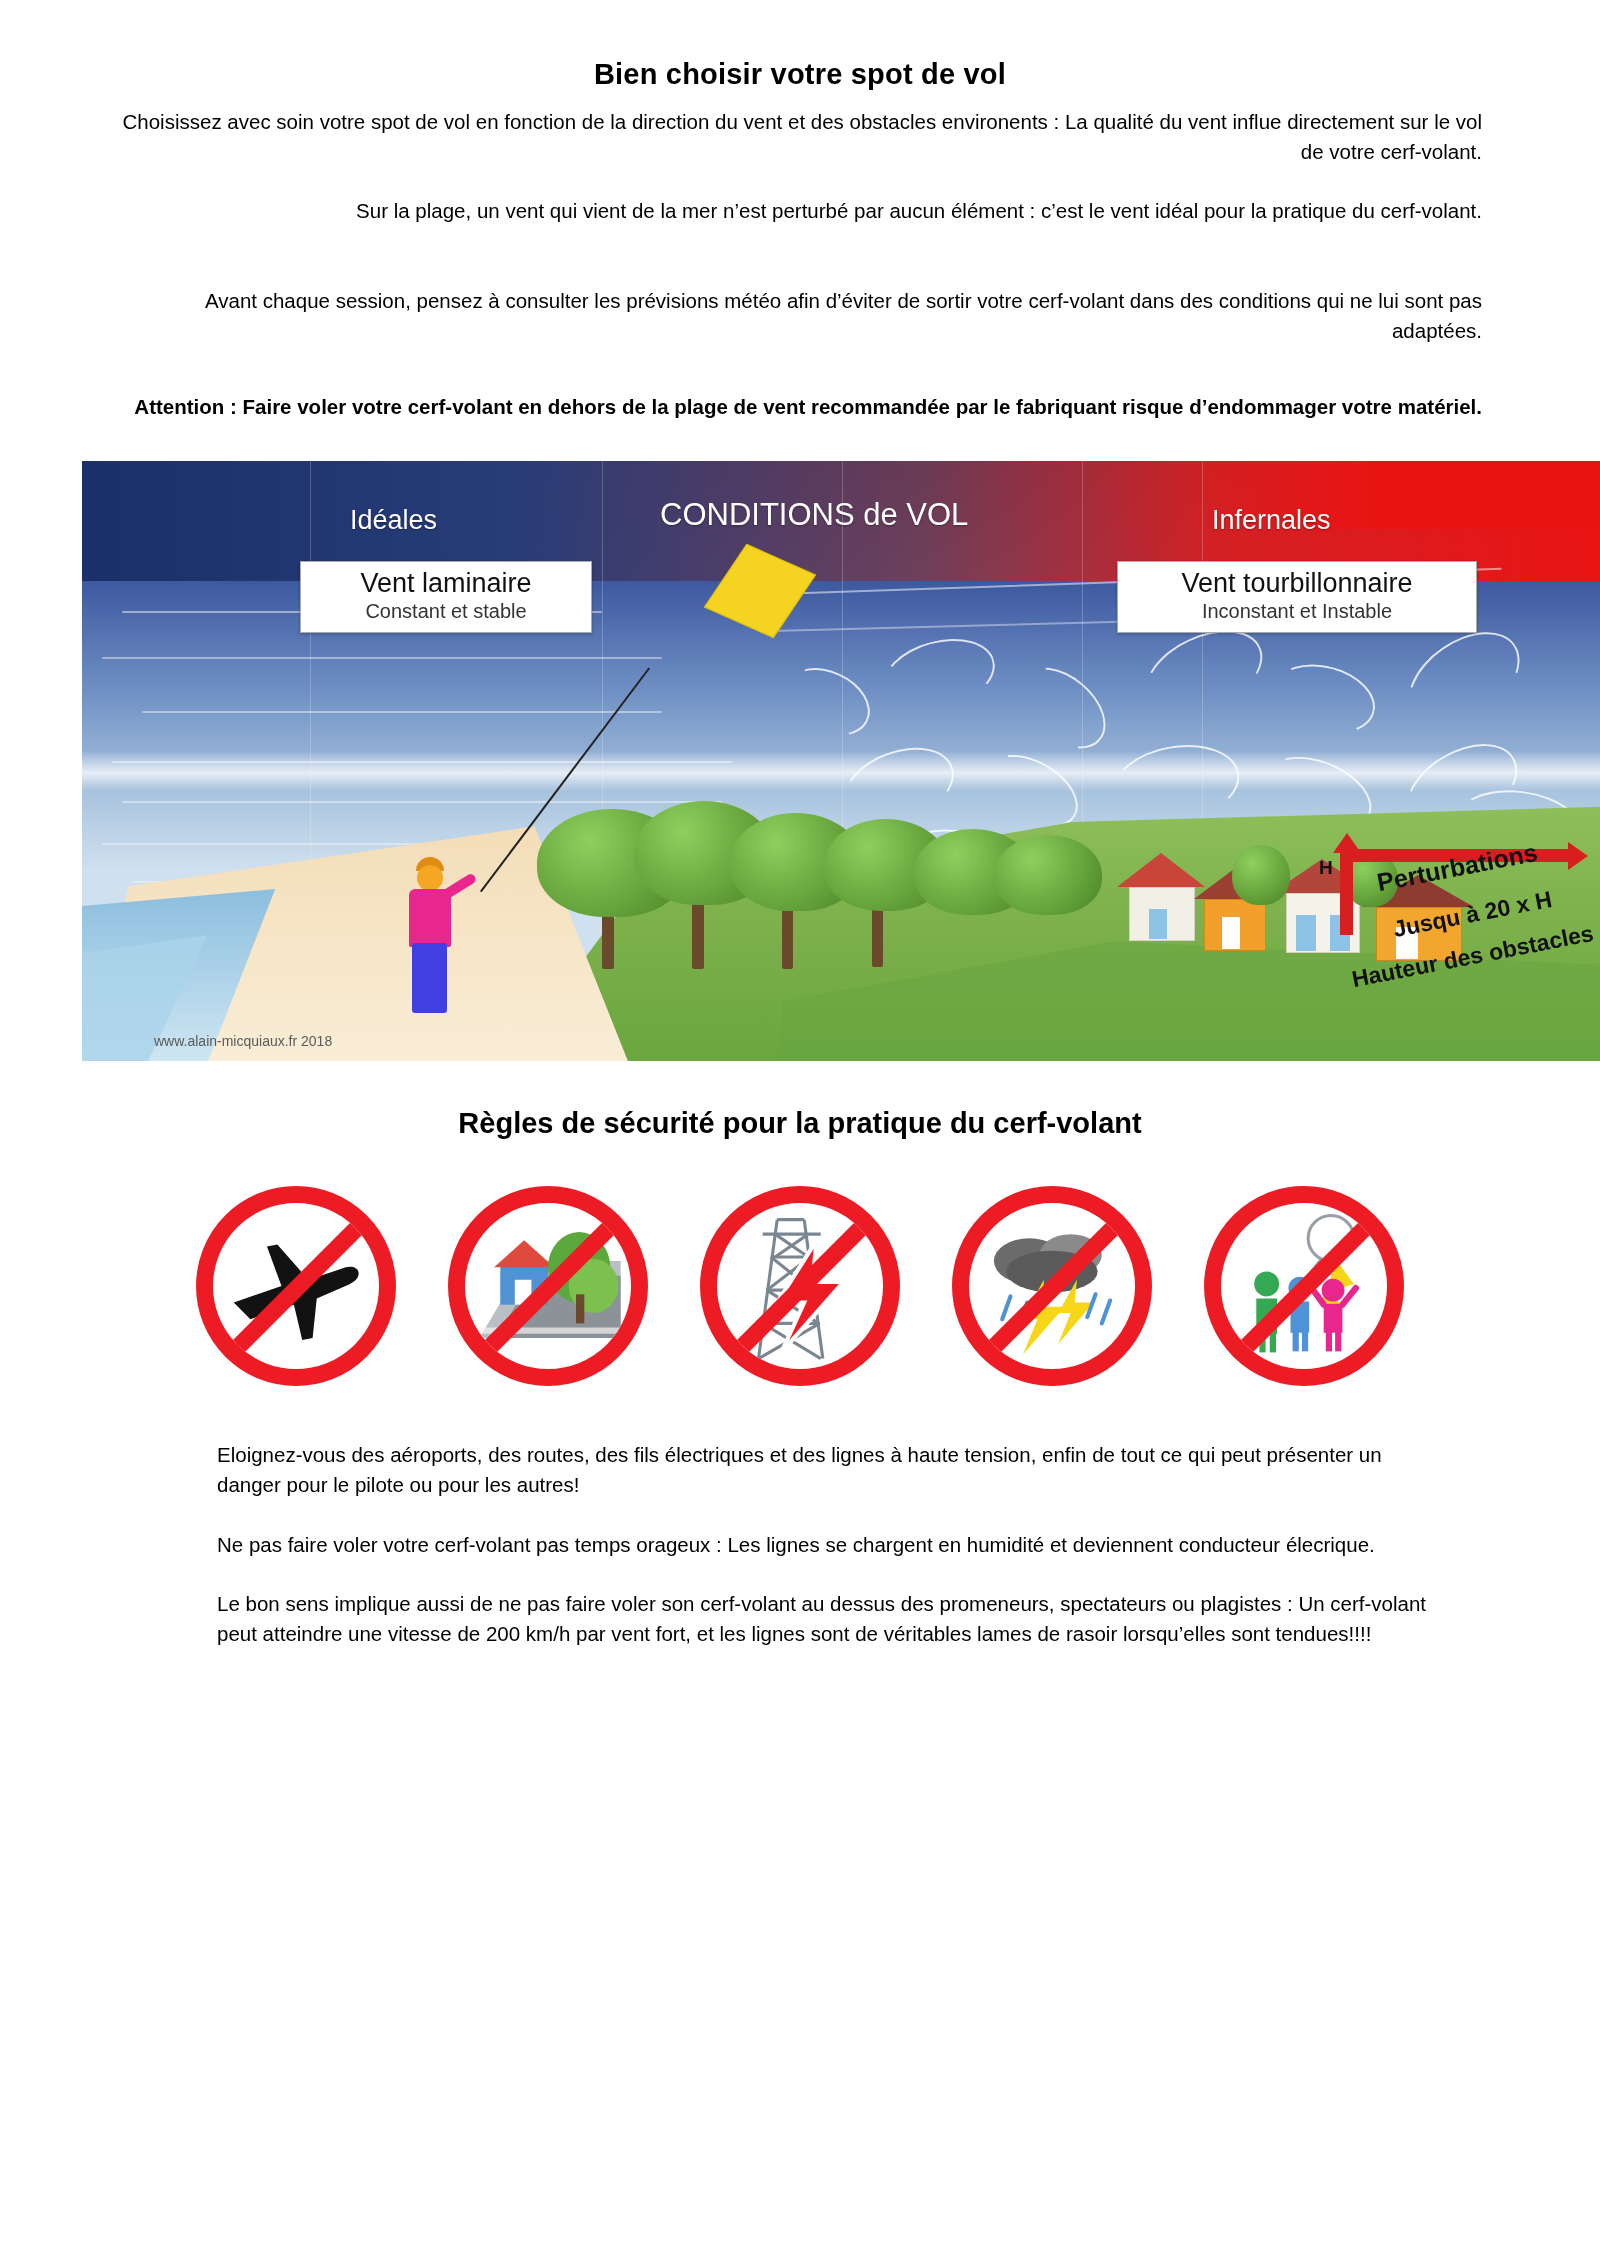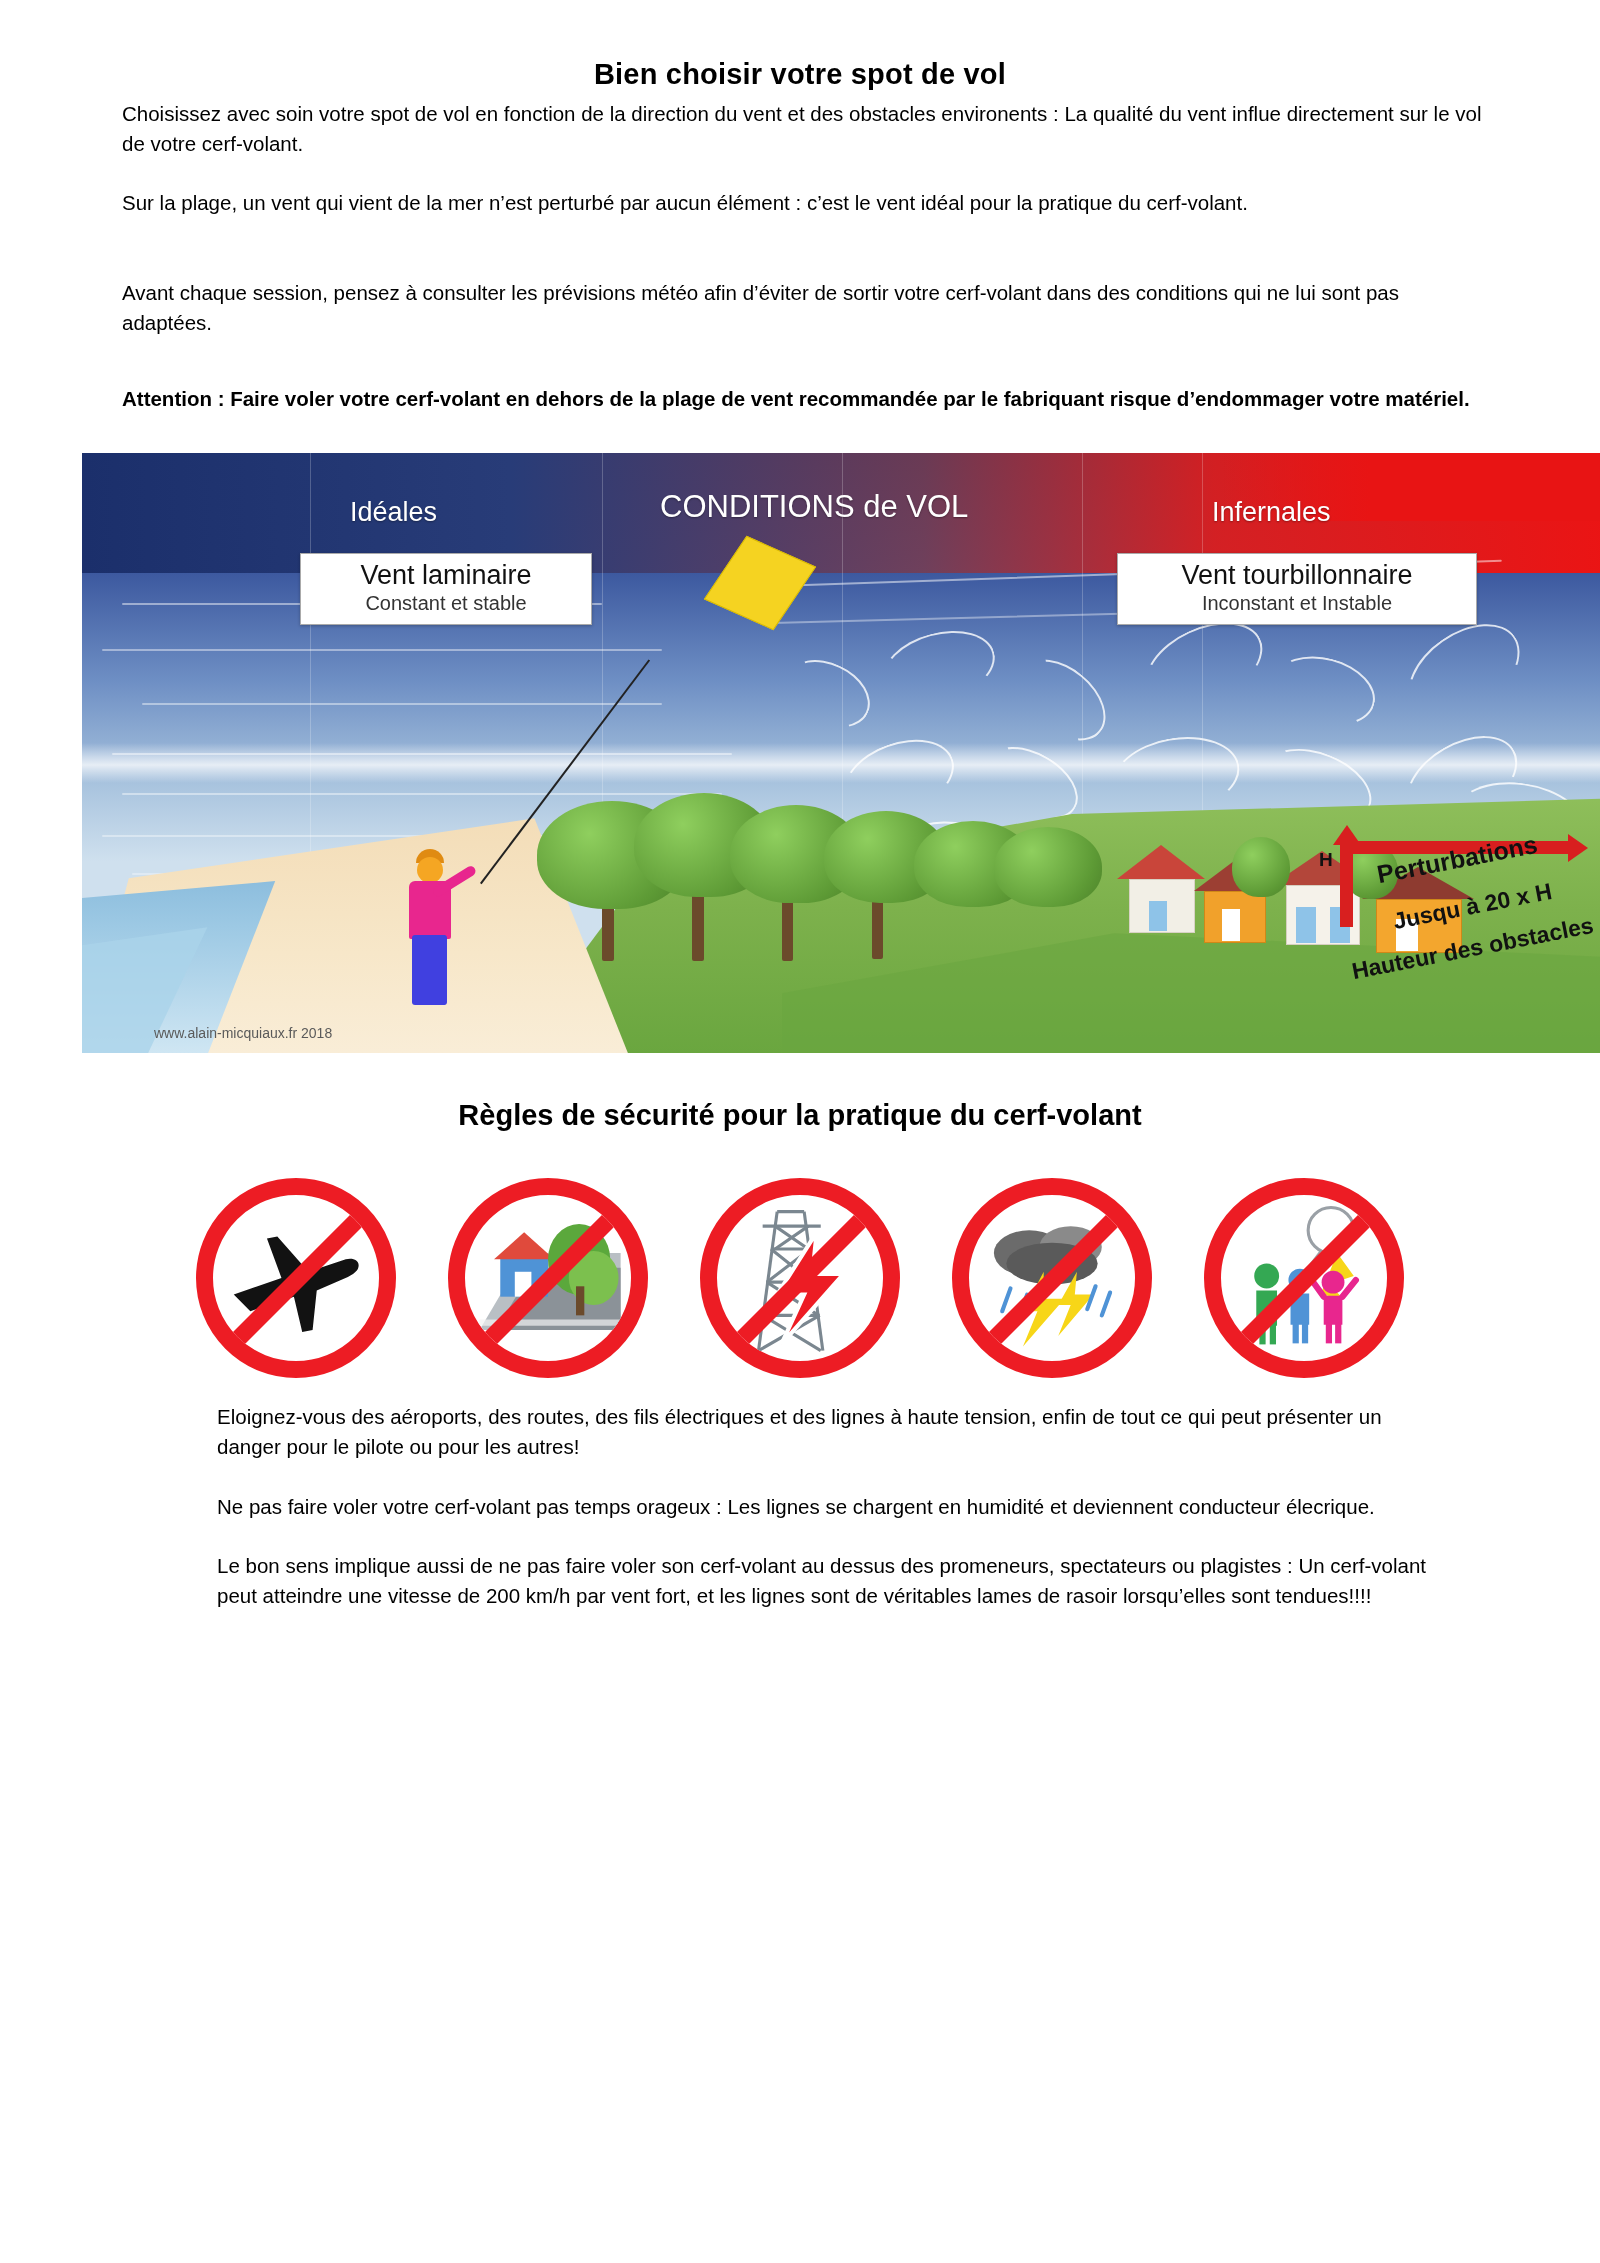--- a/index.html
+++ b/index.html
@@ -22,23 +22,24 @@
     padding: 0;
   }
   .title-main {
     text-align: center;
     font-size: 29px;
     font-weight: bold;
     margin: 58px 0 0 0;
     letter-spacing: 0.2px;
   }
   .body-block {
-    margin: 8px auto;
+    margin: 16px auto;
     width: 1360px;
     padding-left: 4px;
+    text-align: right;
   }
   p.para {
     font-size: 20.5px;
     line-height: 1.45;
     margin: 0;
   }
   .gap-md { height: 30px; }
   .gap-lg { height: 46px; }
   .first-para { margin-top: 48px; }
   p.bold-warning {
@@ -249,21 +250,21 @@
     position: absolute;
     left: -14px; top: 50%;
     width: 200px; height: 17px;
     background: #ed1c24;
     transform: translateY(-50%) rotate(-45deg);
     transform-origin: center;
     z-index: 5;
   }
   .sign-inner { position:absolute; inset:0; }
   .bottom-text {
-    margin: 24px auto 0 auto;
+    margin: 54px auto 0 auto;
     width: 1290px;
     padding-left: 62px;
     box-sizing: border-box;
   }
   .bottom-text p {
     font-size: 20.5px;
     line-height: 1.45;
     margin: 0;
   }
 </style>

